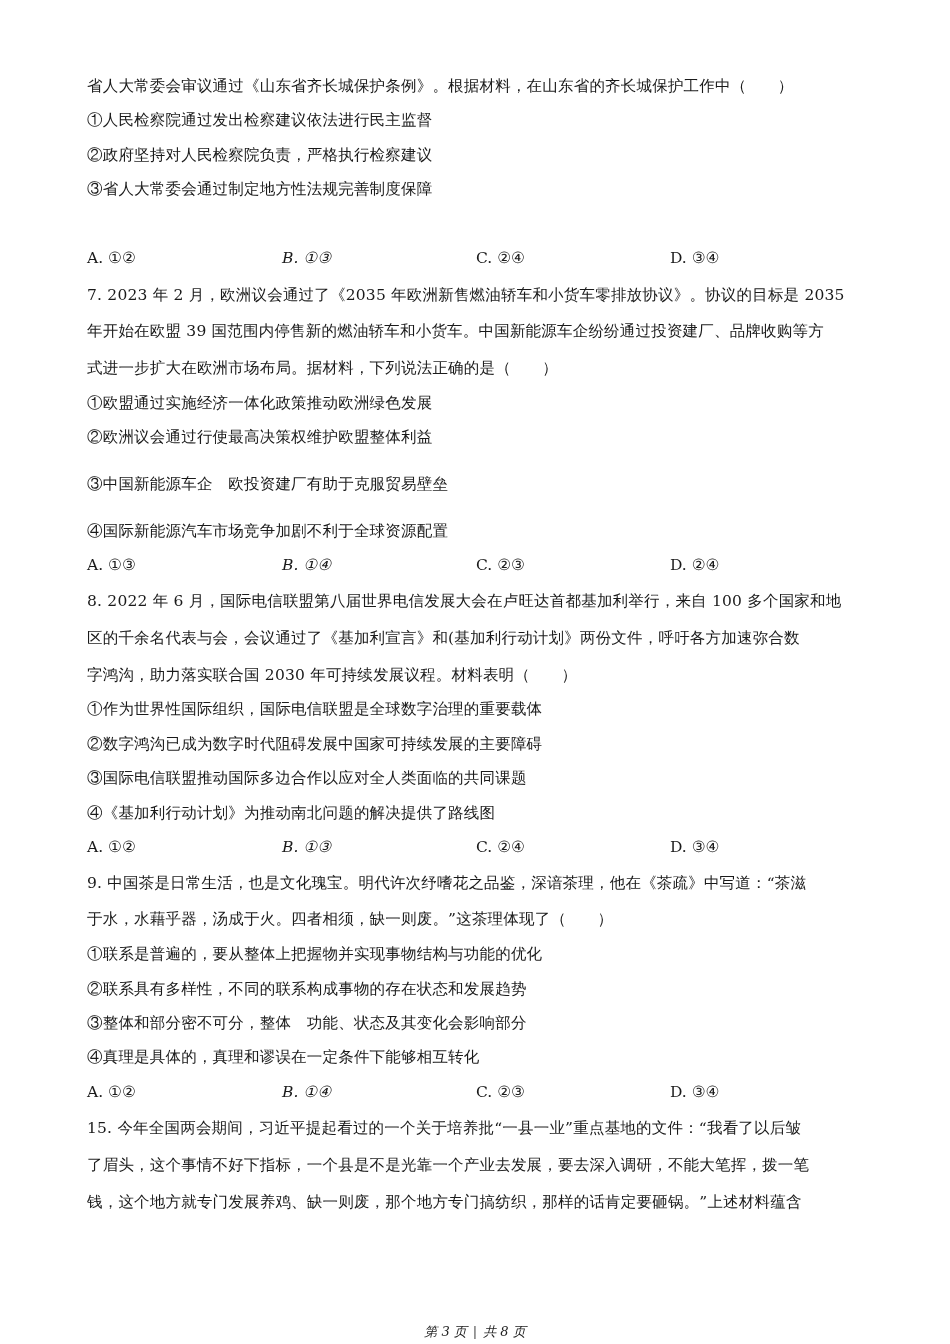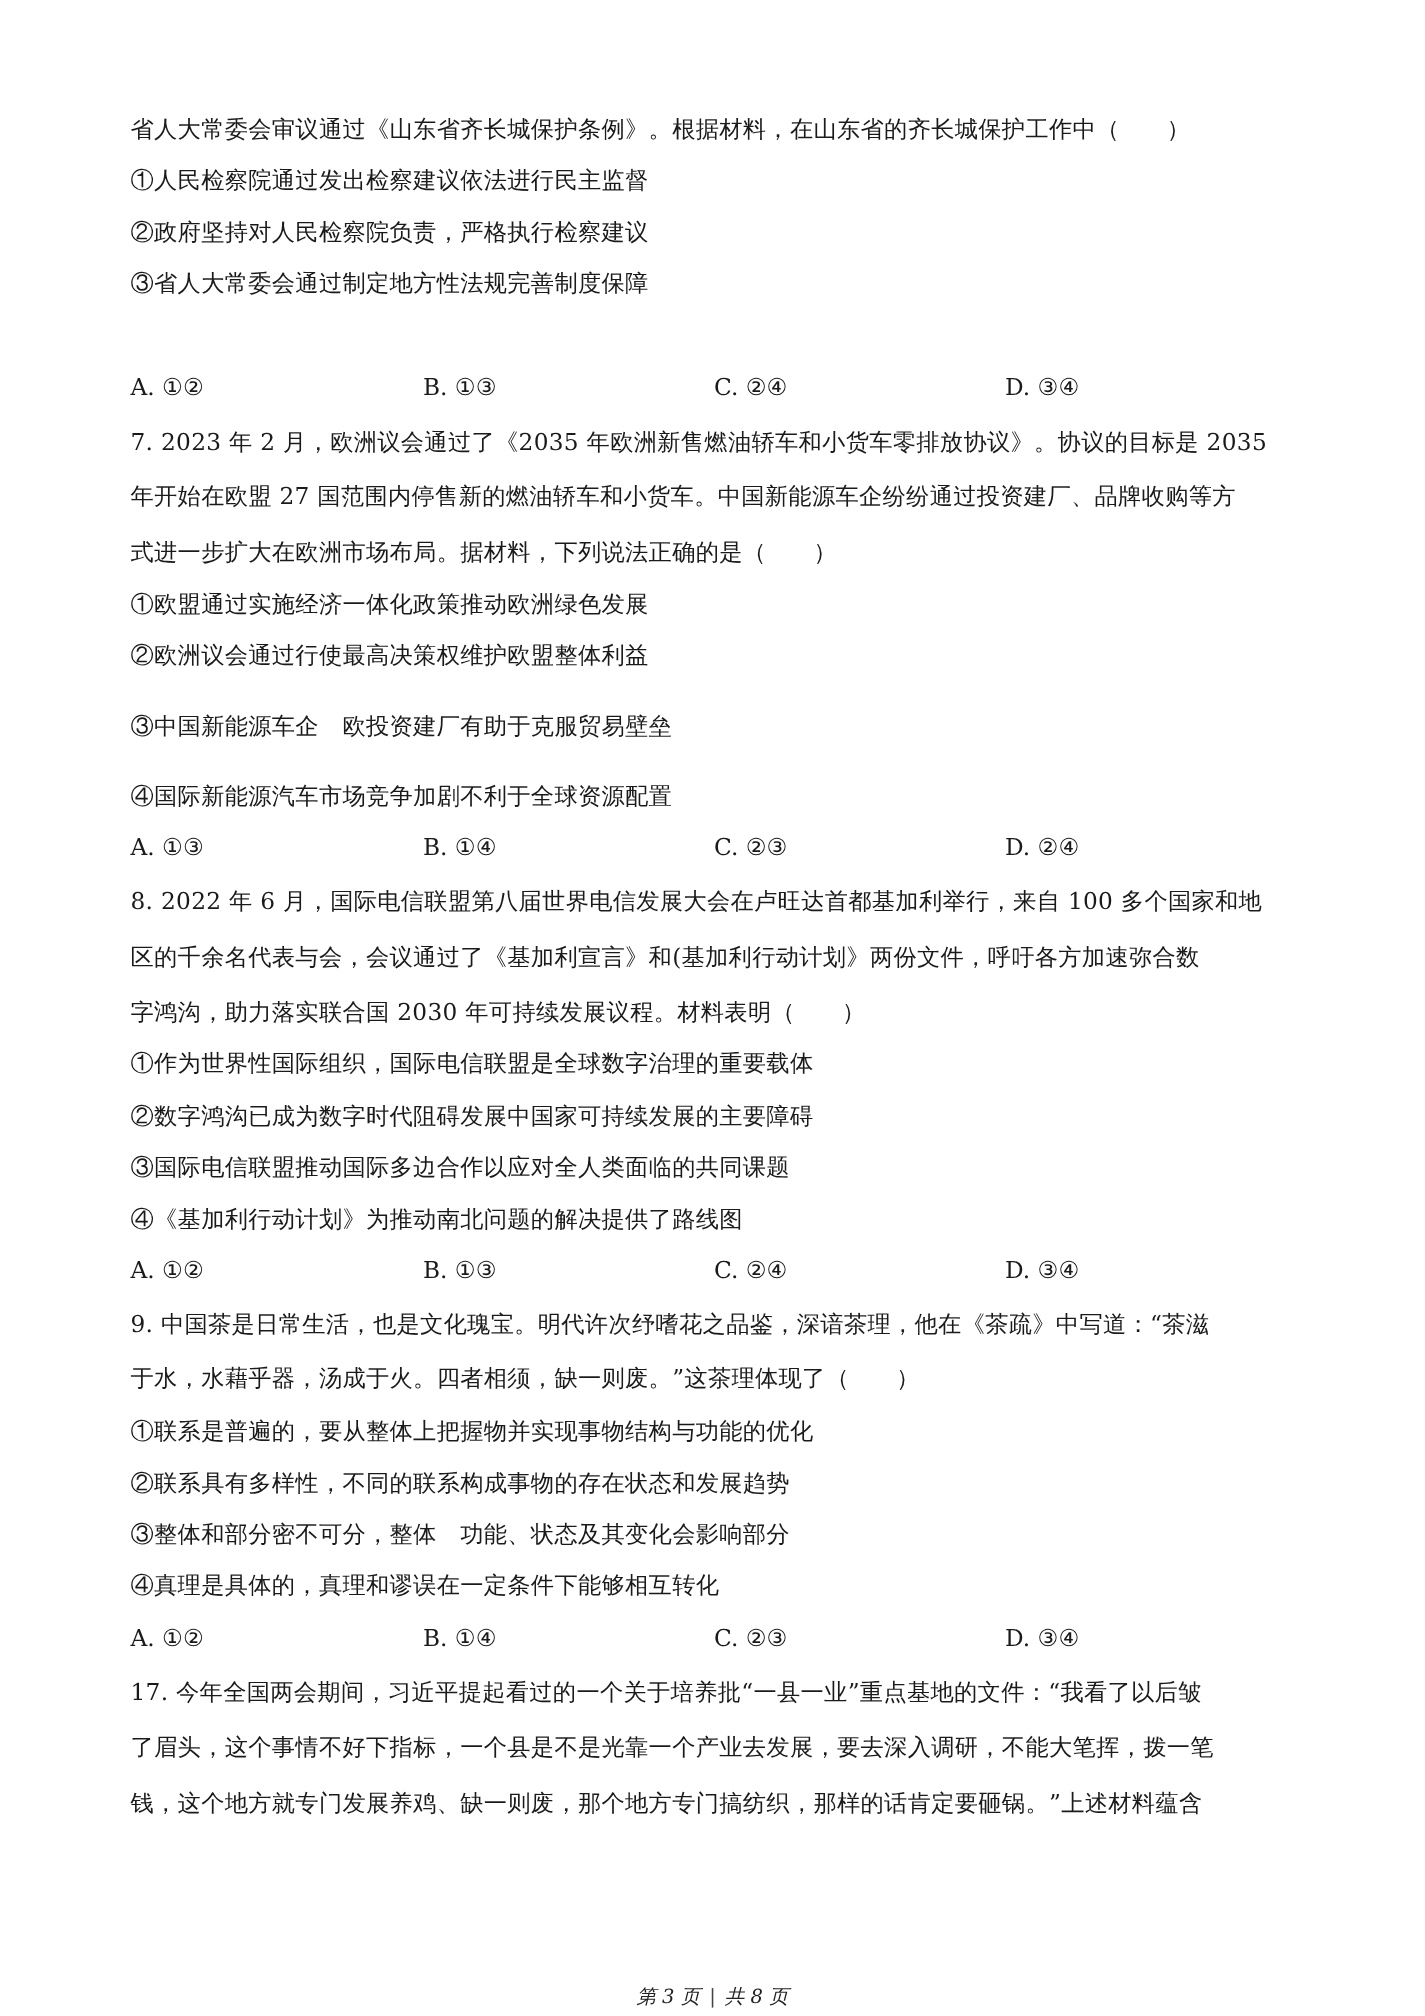--- a/index.html
+++ b/index.html
@@ -37,21 +37,21 @@
       height: 20px;
       font-size: 15.5px;
       line-height: 20px;
       white-space: nowrap;
     }
     .choice {
       position: absolute;
       top: 0;
     }
     .choice.a { left: 0px; }
-    .choice.b { left: 195px; }
+    .choice.b { left: 195px; font-style: italic; }
     .choice.c { left: 389px; }
     .choice.d { left: 583px; }
     .footer {
       position: absolute;
       top: 1323px;
       left: 0;
       width: 950px;
       text-align: center;
       font-size: 13px;
       line-height: 18px;
@@ -70,21 +70,21 @@
   <div class="line" style="top:145px">②政府坚持对人民检察院负责，严格执行检察建议</div>
   <div class="line" style="top:179px">③省人大常委会通过制定地方性法规完善制度保障</div>
   <div class="choices" style="top:248px">
     <span class="choice a">A. ①②</span>
     <span class="choice b">B. ①③</span>
     <span class="choice c">C. ②④</span>
     <span class="choice d">D. ③④</span>
   </div>
 
   <div class="line" style="top:285px">7. 2023 年 2 月，欧洲议会通过了《2035 年欧洲新售燃油轿车和小货车零排放协议》。协议的目标是 2035</div>
-  <div class="line" style="top:321px">年开始在欧盟 27 国范围内停售新的燃油轿车和小货车。中国新能源车企纷纷通过投资建厂、品牌收购等方</div>
+  <div class="line" style="top:321px">年开始在欧盟 39 国范围内停售新的燃油轿车和小货车。中国新能源车企纷纷通过投资建厂、品牌收购等方</div>
   <div class="line" style="top:358px">式进一步扩大在欧洲市场布局。据材料，下列说法正确的是（　　）</div>
   <div class="line" style="top:393px">①欧盟通过实施经济一体化政策推动欧洲绿色发展</div>
   <div class="line" style="top:427px">②欧洲议会通过行使最高决策权维护欧盟整体利益</div>
   <div class="line" style="top:474px">③中国新能源车企　欧投资建厂有助于克服贸易壁垒</div>
   <div class="line" style="top:521px">④国际新能源汽车市场竞争加剧不利于全球资源配置</div>
   <div class="choices" style="top:555px">
     <span class="choice a">A. ①③</span>
     <span class="choice b">B. ①④</span>
     <span class="choice c">C. ②③</span>
     <span class="choice d">D. ②④</span>
@@ -110,21 +110,21 @@
   <div class="line" style="top:979px">②联系具有多样性，不同的联系构成事物的存在状态和发展趋势</div>
   <div class="line" style="top:1013px">③整体和部分密不可分，整体　功能、状态及其变化会影响部分</div>
   <div class="line" style="top:1047px">④真理是具体的，真理和谬误在一定条件下能够相互转化</div>
   <div class="choices" style="top:1082px">
     <span class="choice a">A. ①②</span>
     <span class="choice b">B. ①④</span>
     <span class="choice c">C. ②③</span>
     <span class="choice d">D. ③④</span>
   </div>
 
-  <div class="line" style="top:1118px">17. 今年全国两会期间，习近平提起看过的一个关于培养批“一县一业”重点基地的文件：“我看了以后皱</div>
+  <div class="line" style="top:1118px">15. 今年全国两会期间，习近平提起看过的一个关于培养批“一县一业”重点基地的文件：“我看了以后皱</div>
   <div class="line" style="top:1155px">了眉头，这个事情不好下指标，一个县是不是光靠一个产业去发展，要去深入调研，不能大笔挥，拨一笔</div>
   <div class="line" style="top:1192px">钱，这个地方就专门发展养鸡、缺一则废，那个地方专门搞纺织，那样的话肯定要砸锅。”上述材料蕴含</div>
 
   <div class="footer">
     <span>第 3 页</span><span class="sep">|</span><span>共 8 页</span>
   </div>
 
 </div>
 
 </body></html>

